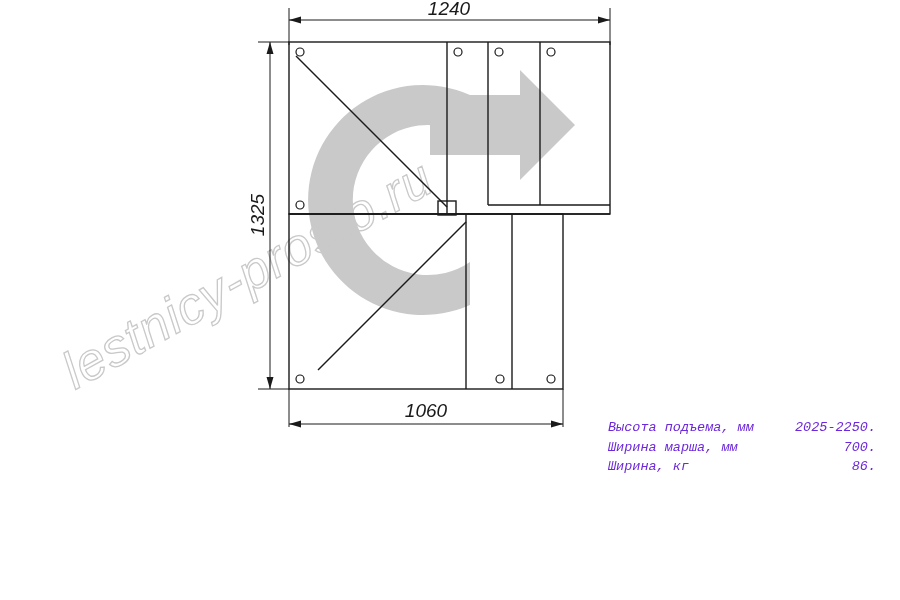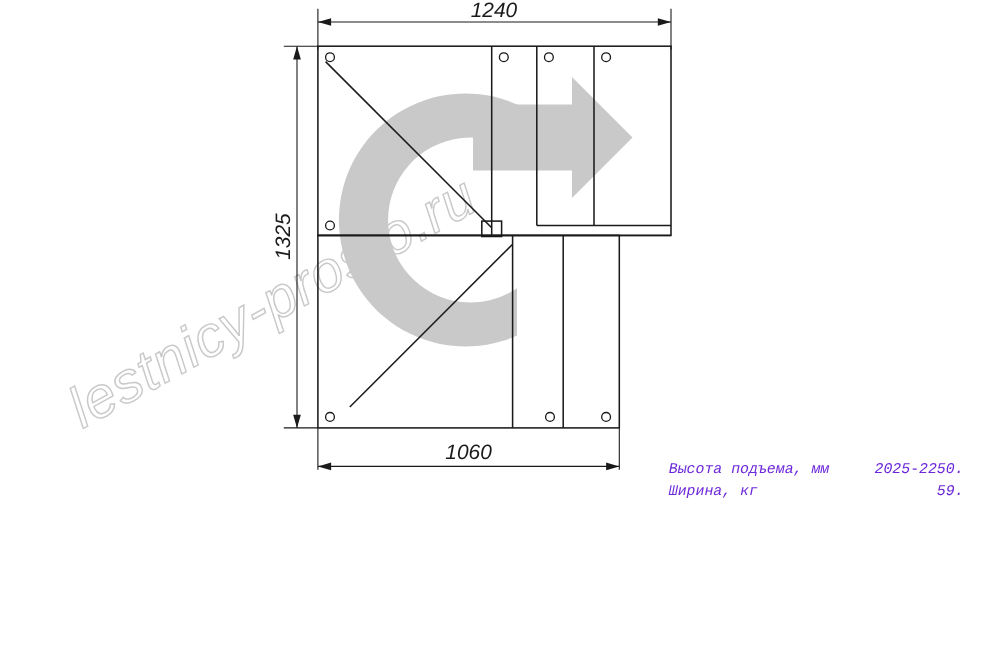--- a/index.html
+++ b/index.html
@@ -153,18 +153,22 @@
     </g>
 
   </svg>
 
   <div class="spec-table">
     <div class="spec-row">
       <span class="spec-label">Высота подъема, мм</span>
       <span class="spec-value">2025-2250.</span>
     </div>
     <div class="spec-row">
+      <span class="spec-label">Ширина марша, мм</span>
+      <span class="spec-value">700.</span>
+    </div>
+    <div class="spec-row">
       <span class="spec-label">Ширина, кг</span>
-      <span class="spec-value">59.</span>
+      <span class="spec-value">86.</span>
     </div>
   </div>
 
 </div>
 
 </body></html>

